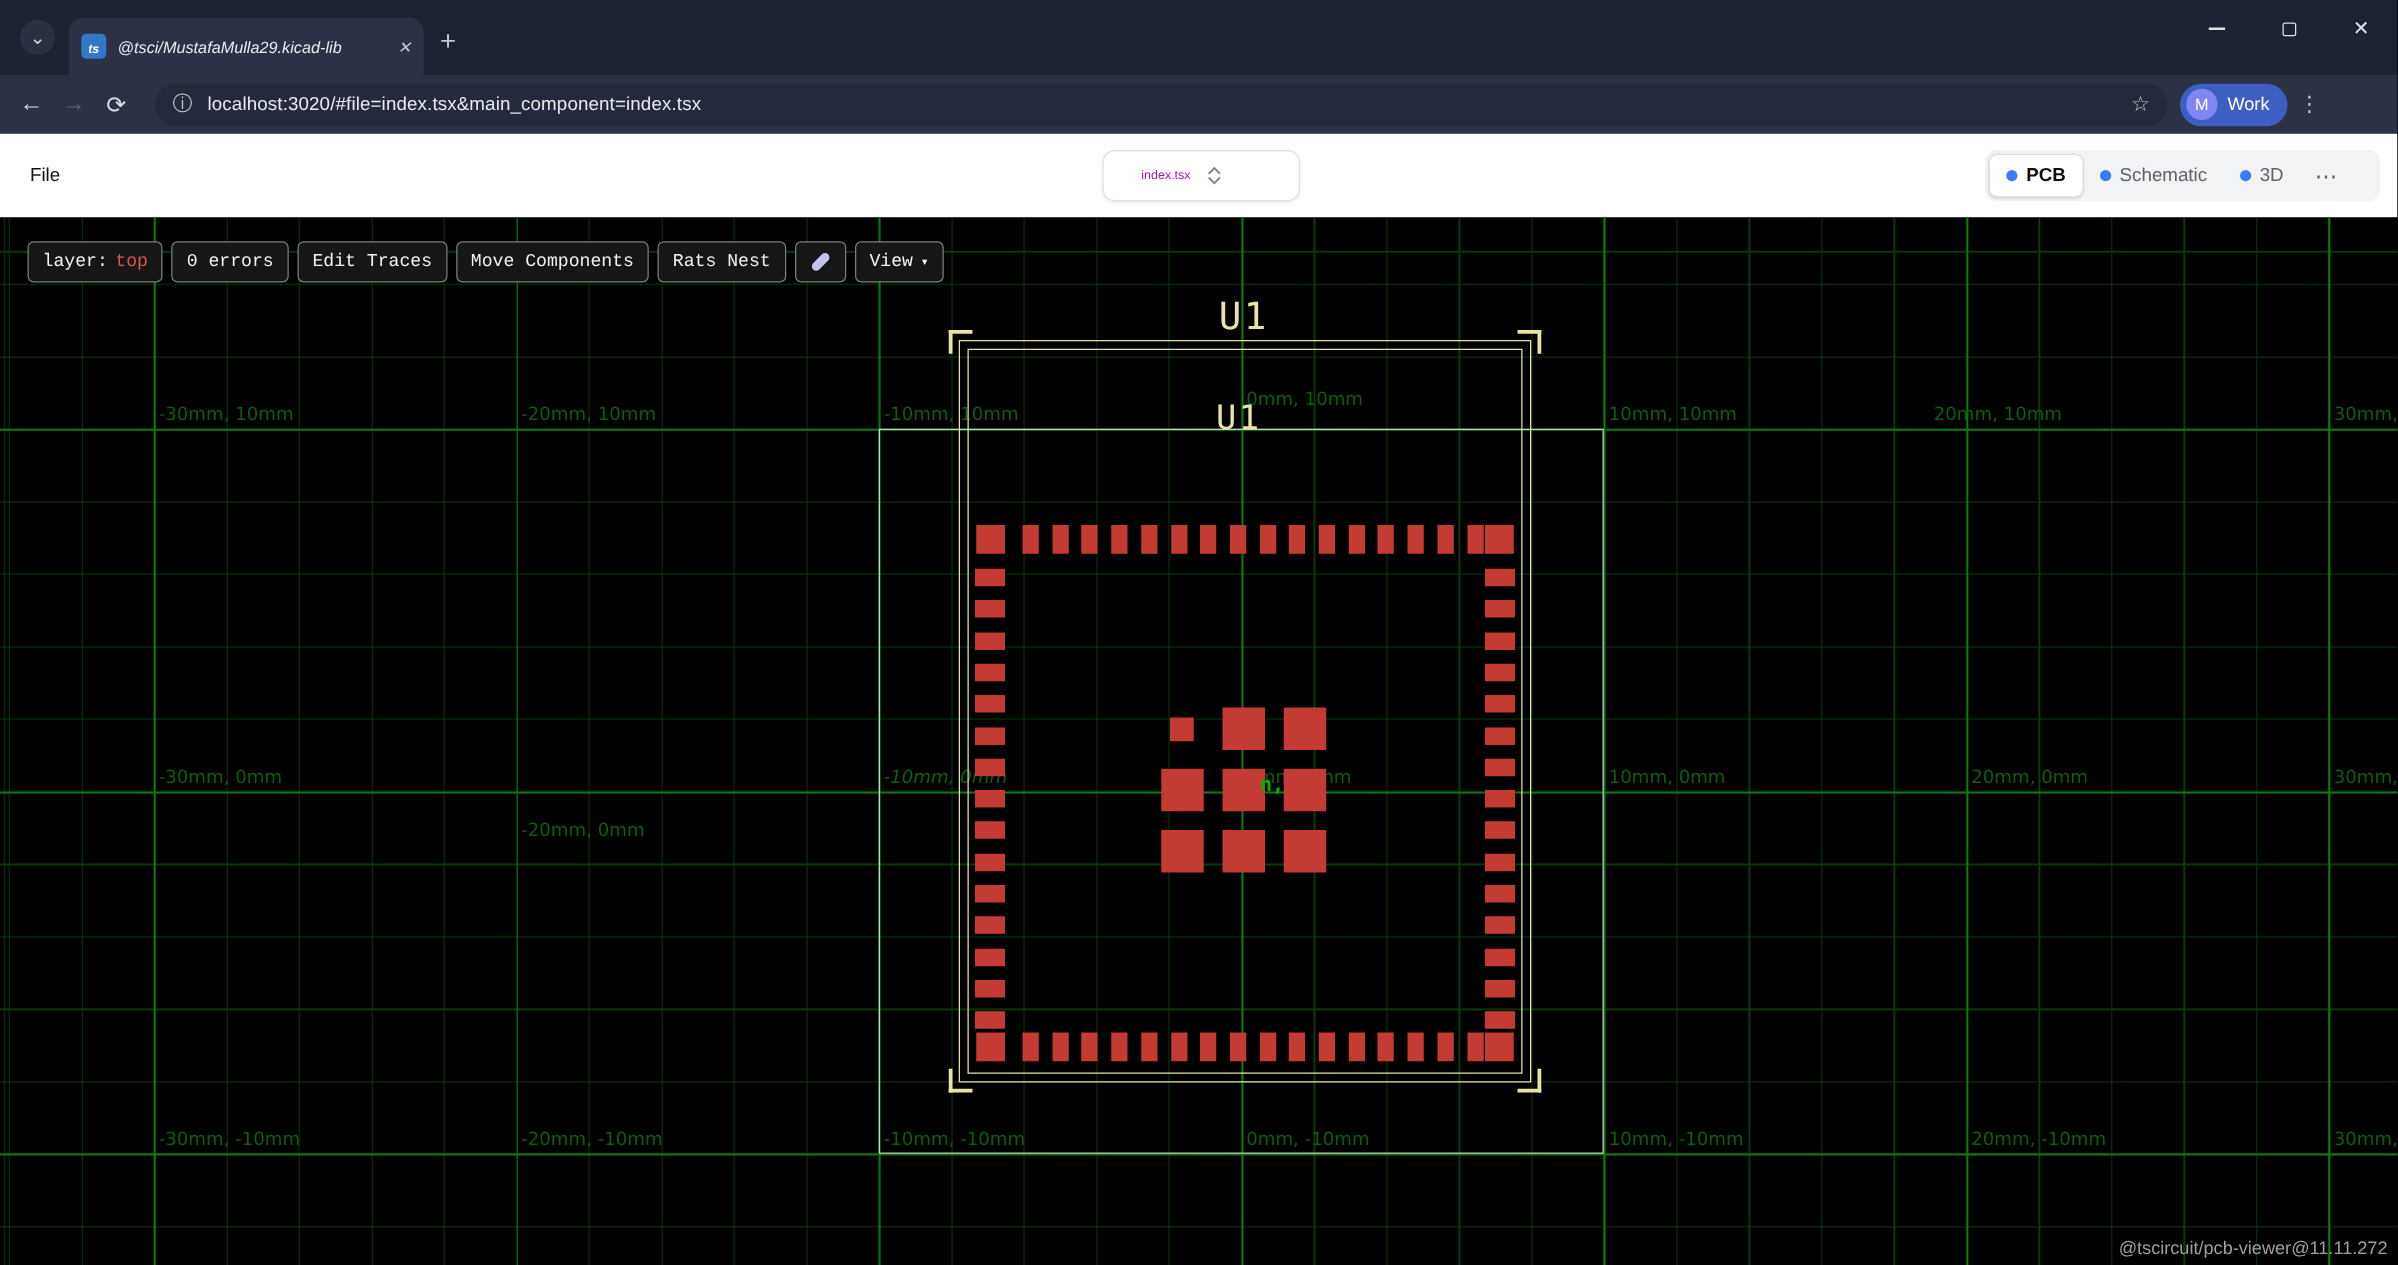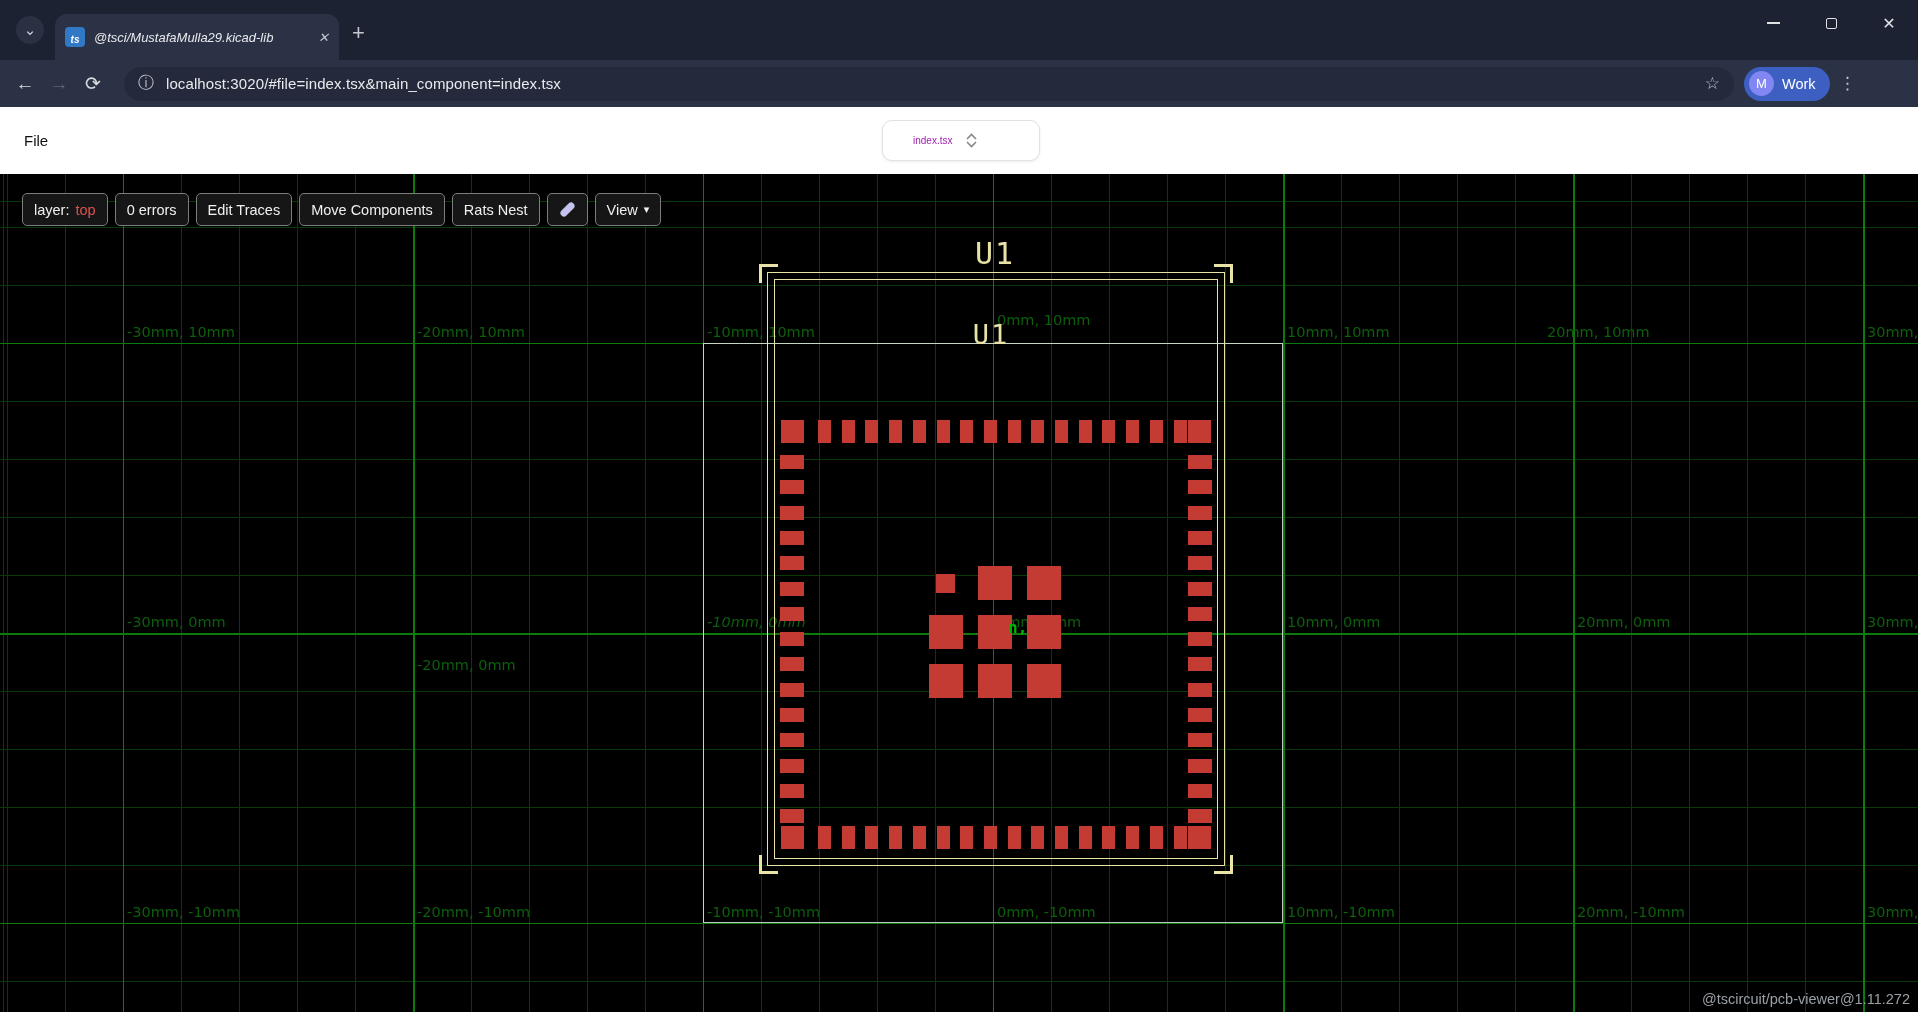--- a/index.html
+++ b/index.html
@@ -75,21 +75,21 @@
   .canvas { position:relative; height:838px; background:var(--canvas_bg); overflow:hidden;
     background-image:
       repeating-linear-gradient(90deg,  var(--grid_major) 0, var(--grid_major) 1.5px, transparent 1.5px, transparent 290px),
       repeating-linear-gradient(180deg, var(--grid_major) 0, var(--grid_major) 1.5px, transparent 1.5px, transparent 290px),
       repeating-linear-gradient(90deg,  var(--grid_minor) 0, var(--grid_minor) 1px, transparent 1px, transparent 58px),
       repeating-linear-gradient(180deg, var(--grid_minor) 0, var(--grid_minor) 1px, transparent 1px, transparent 58px);
     background-position:123px 0, 0 169px, 7px 0, 0 53px; }
   .grid-label { position:absolute; color:var(--grid_label); font-size:14.5px;
     font-family:"DejaVu Sans", sans-serif; white-space:nowrap; pointer-events:none; }
 
-  .pcb-toolbar { position:absolute; left:22px; top:19px; display:flex; gap:7px; }
+  .pcb-toolbar { position:absolute; left:22px; top:19px; display:flex; gap:7px;font-family:Liberation Mono, monospace; }
   .tbtn { height:33px; background:var(--button_bg); border:1.5px solid var(--button_border);
     border-radius:5px; color:#f0f0f0; font-size:14.5px; display:flex; align-items:center;
     padding:0 11px; cursor:pointer; white-space:nowrap; }
   .tbtn .layer-val { color:var(--layer_value_red); margin-left:6px; }
   .tbtn .caret { font-size:11px; margin-left:6px; }
   .pencil-bar { width:17px; height:7px; background:#c3c3ee; border-radius:3.5px;
     transform:rotate(-45deg); }
 
   .silk-outer, .silk-inner { position:absolute; border:1.5px solid var(--silk_yellow); }
   .white-box { position:absolute; border:1px solid var(--white_box); opacity:.85; }
@@ -152,20 +152,35 @@
     <div class="file-selector">
       <span class="lbl">index.tsx</span>
       <span class="updown">
         <svg width="11" height="7" viewBox="0 0 11 7">
             <path d="M1 6 L5.5 1.5 L10 6" fill="none" stroke="#888" stroke-width="1.6"></path>
           </svg>
         <svg width="11" height="7" viewBox="0 0 11 7">
             <path d="M1 1 L5.5 5.5 L10 1" fill="none" stroke="#888" stroke-width="1.6"></path>
           </svg>
       </span>
+    </div>
+    <div class="segmented">
+      <div class="segment active">
+        <span class="dot"></span>
+        <span>PCB</span>
+      </div>
+      <div class="segment">
+        <span class="dot"></span>
+        <span>Schematic</span>
+      </div>
+      <div class="segment">
+        <span class="dot"></span>
+        <span>3D</span>
+      </div>
+      <span class="seg-more">⋯</span>
     </div>
   </div>
 
   <div class="canvas">
     <div id="grid-labels">
         <span class="grid-label" style="left: 127px; top: 150px;">-30mm, 10mm</span>
         <span class="grid-label" style="left: 417px; top: 150px;">-20mm, 10mm</span>
         <span class="grid-label" style="left: 707px; top: 150px;">-10mm, 10mm</span>
         <span class="grid-label" style="left: 997px; top: 138px;">0mm, 10mm</span>
         <span class="grid-label" style="left: 1287px; top: 150px;">10mm, 10mm</span>
@@ -296,15 +311,15 @@
       </div>
       <div class="tbtn">
         <span class="pencil-bar"></span>
       </div>
       <div class="tbtn">
         <span>View</span>
         <span class="caret">▾</span>
       </div>
     </div>
 
-    <div class="version">@tscircuit/pcb-viewer@1.11.272</div>
+    <div class="version">@tscircuit/pcb-viewer@11.11.272</div>
   </div>
 </div>
 
 </body></html>

